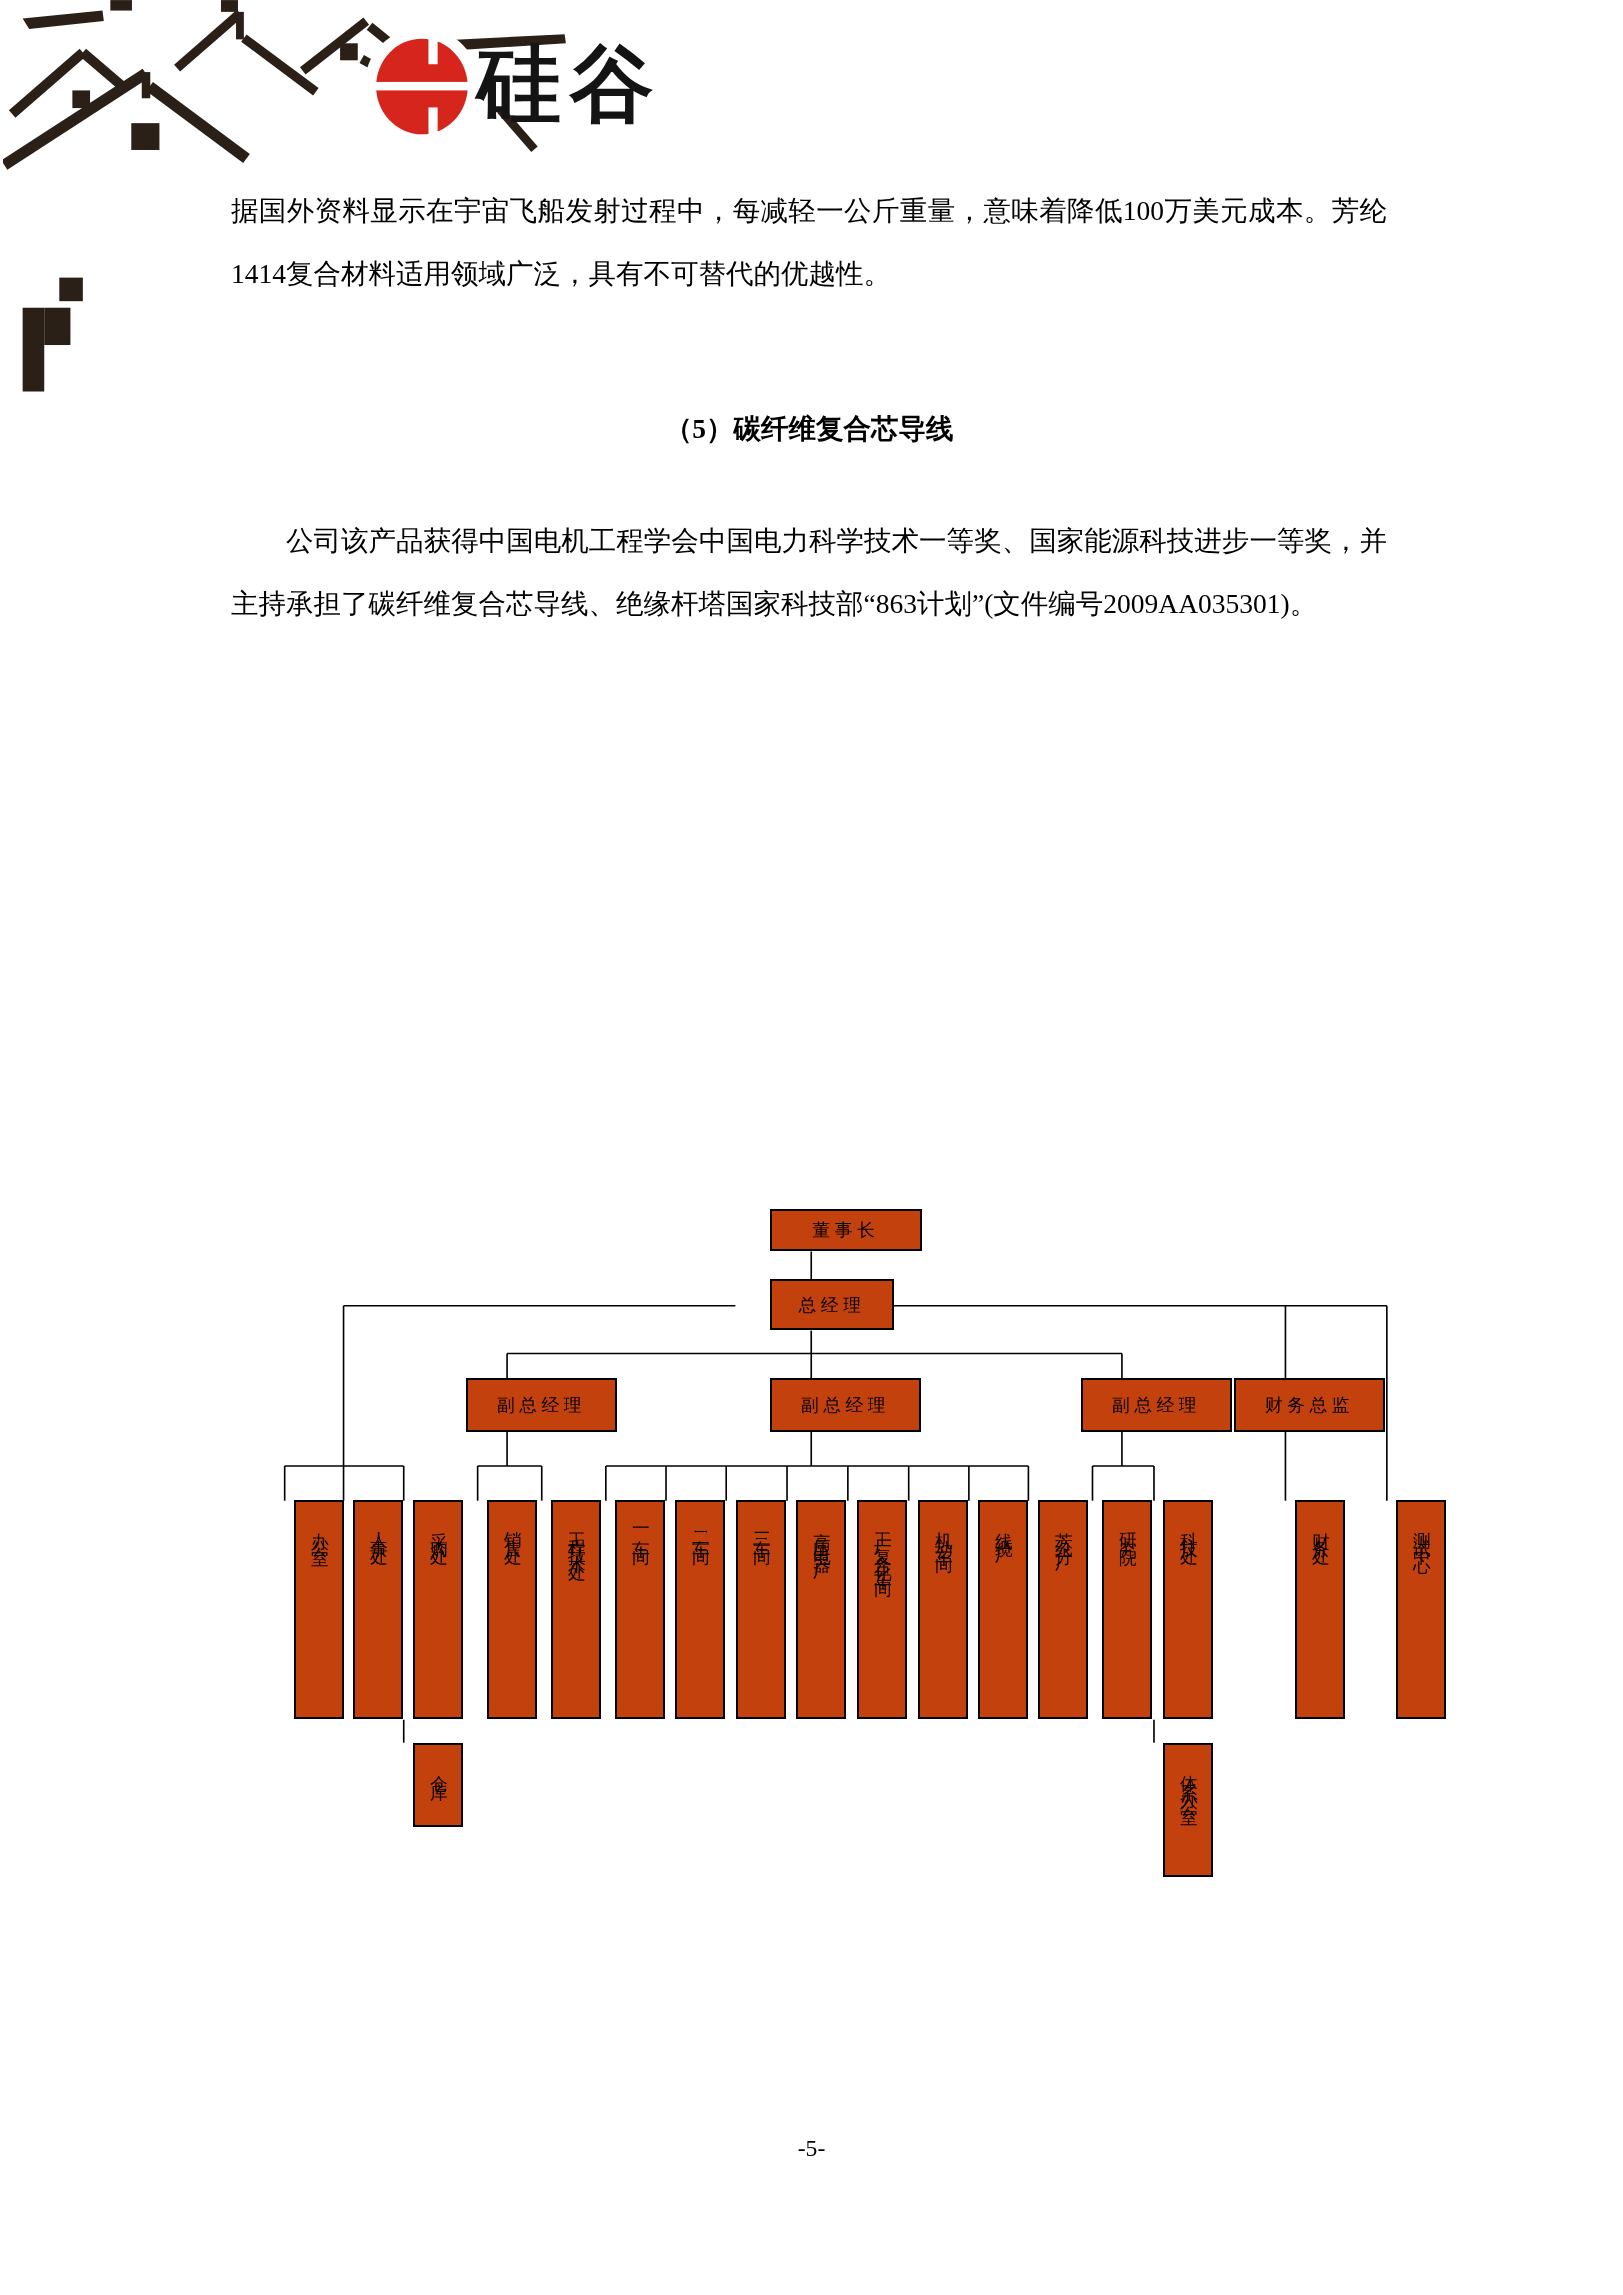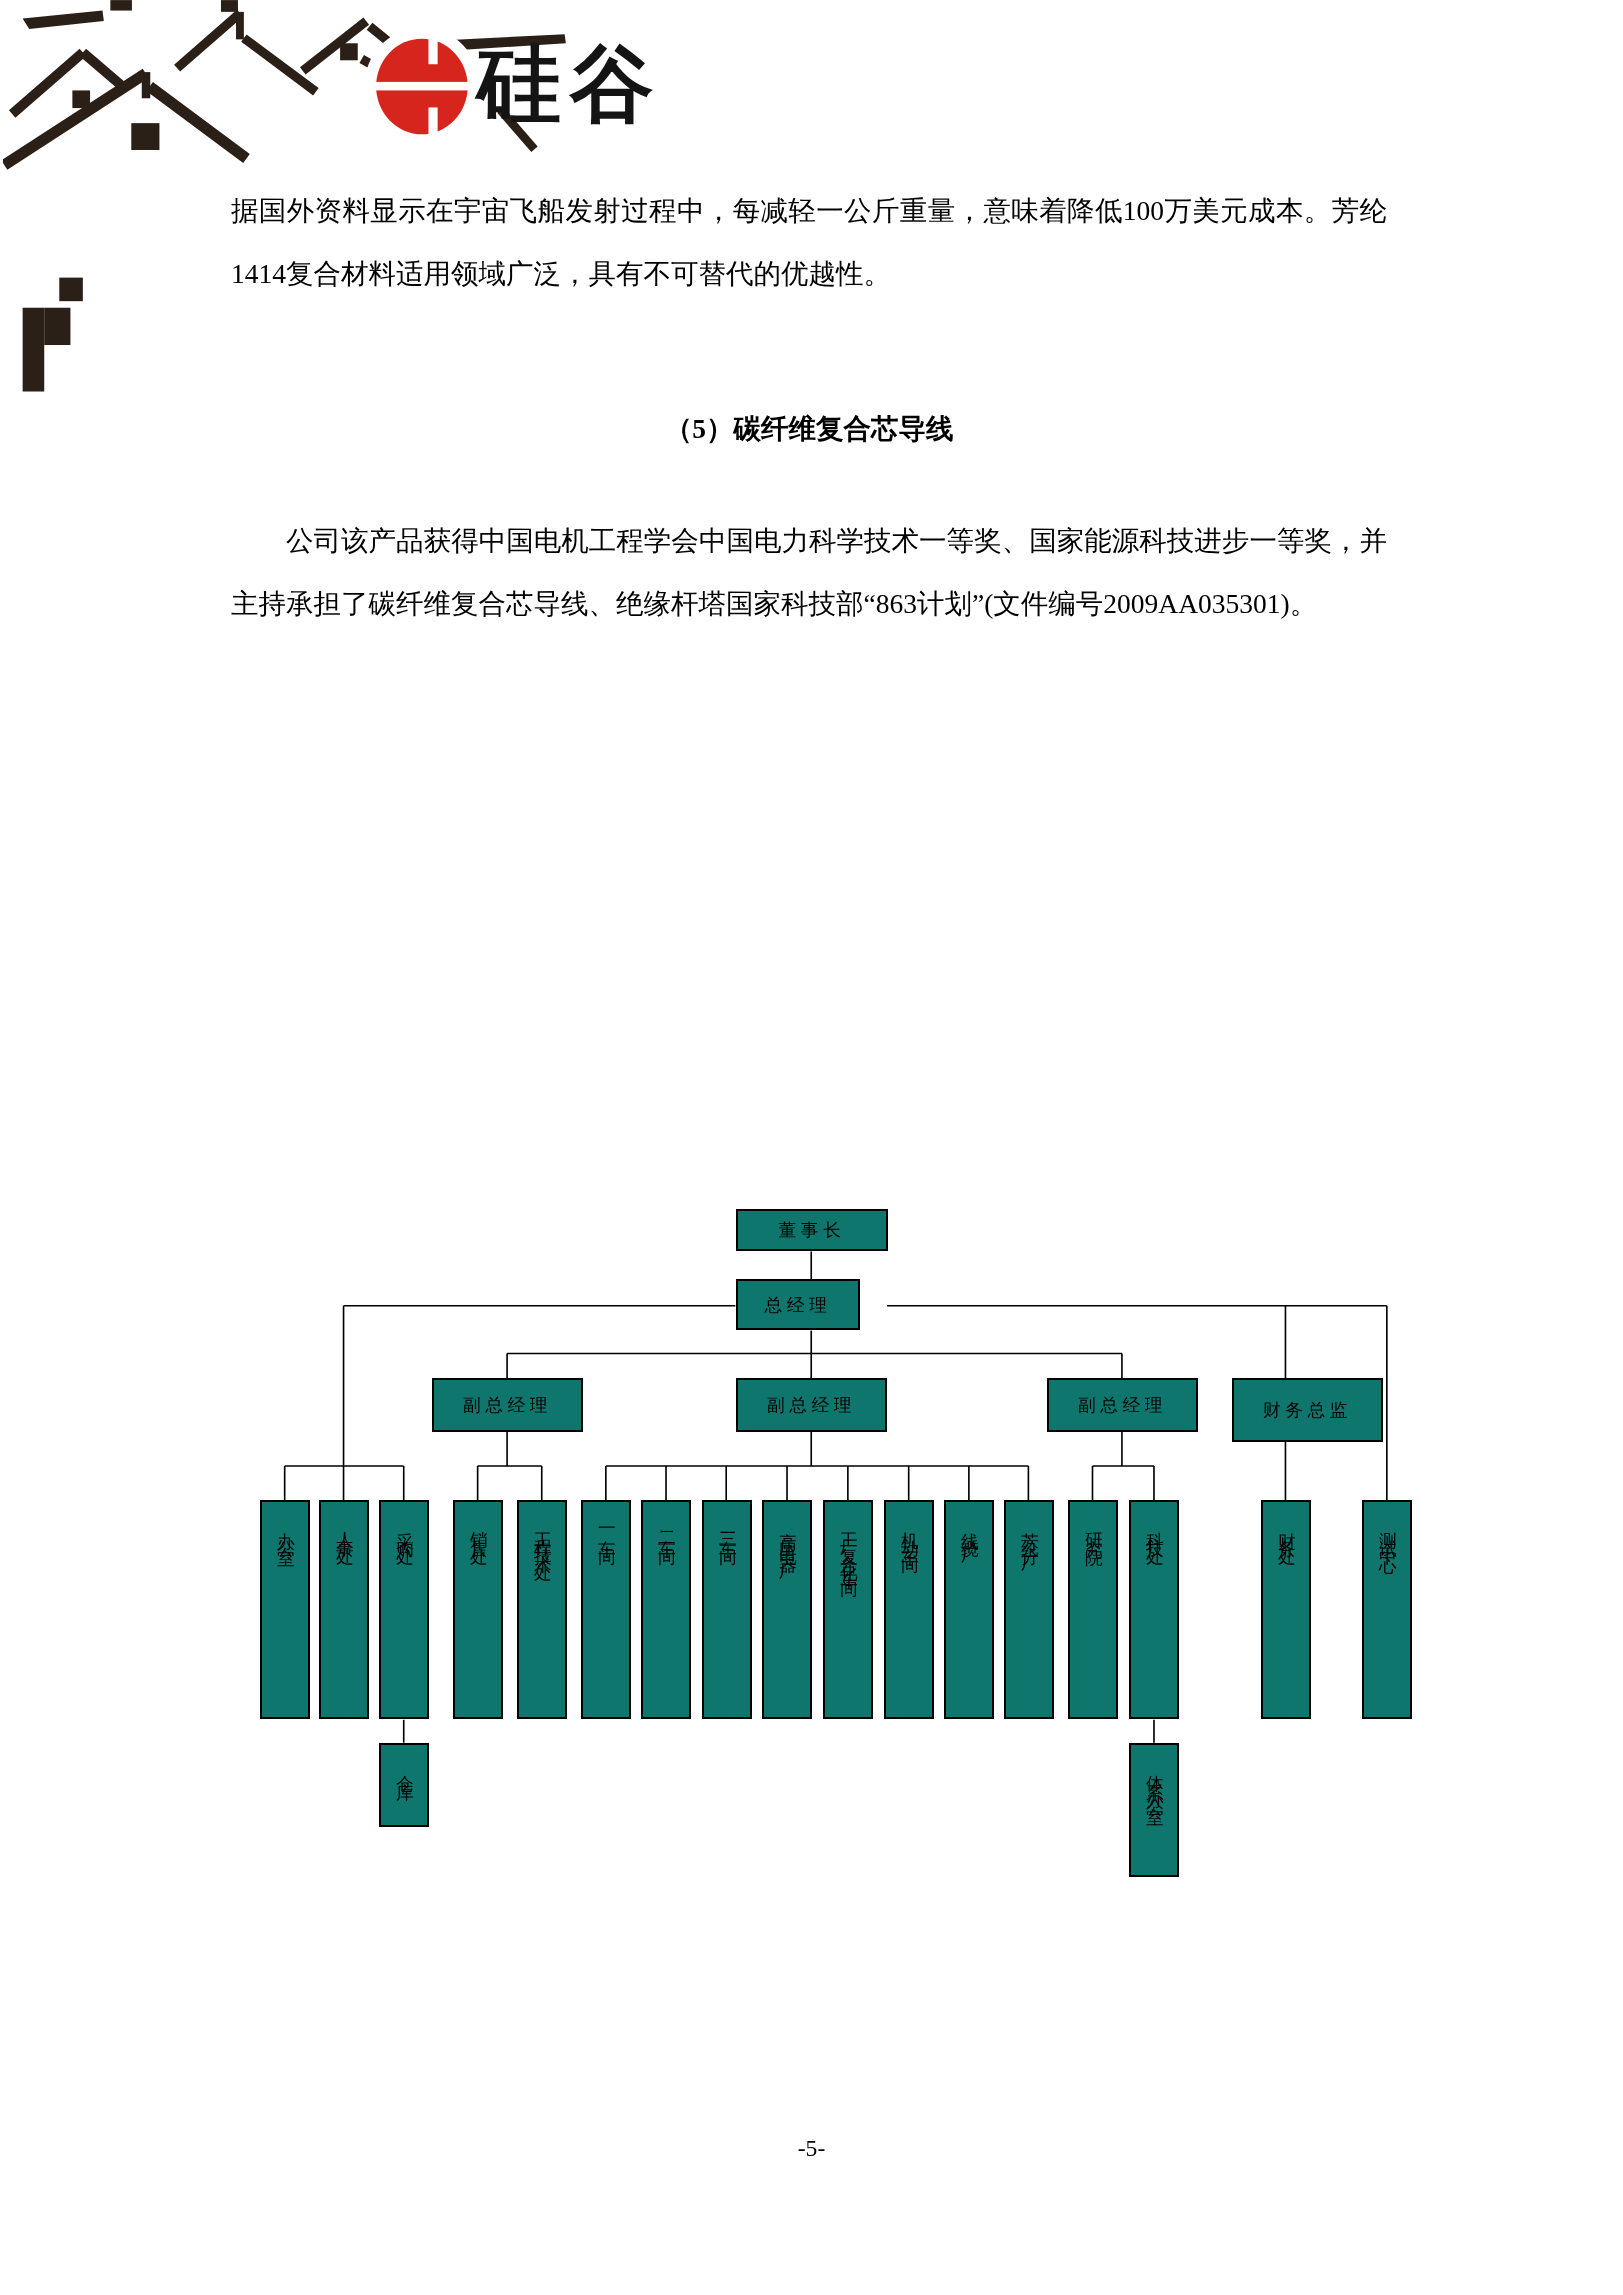--- a/index.html
+++ b/index.html
@@ -11,22 +11,22 @@
   .doc-text{position:absolute;left:216px;width:1186px;top:164px;}
   .para{font-size:27.5px;line-height:63px;text-align:justify;margin:15px;}
   .para.indent{text-indent:2em;}
   .h-item{font-size:27.5px;font-weight:bold;line-height:41px;margin:103px 0 11.8px 0;
           font-family:"Liberation Serif","DejaVu Serif",serif;text-align:center;}
   .h-section{font-size:31px;font-weight:bold;line-height:46px;margin:135px 0 0 0;
           font-family:"Liberation Sans","DejaVu Sans",sans-serif;letter-spacing:1.3px;}
   .p-gap{margin-top:60px;}
   .chart{position:absolute;left:216px;top:1206px;width:1197px;height:694px;}
   .chart svg{position:absolute;left:0;top:0;}
-  .node{position:absolute;background:#0f766e;border:2px solid #000;box-sizing:border-box;
-        display:flex;align-items:center;justify-content:center;}
+  .node{position:absolute;background:#c2410c;border:2px solid #000;box-sizing:border-box;
+        display:flex;align-items:center;justify-content:center;margin-left:34px;}
   .node.h{font-size:17.7px;letter-spacing:4.6px;font-family:"Liberation Serif","DejaVu Serif",serif;}
   .node.v{font-size:17.7px;font-family:"Liberation Serif","DejaVu Serif",serif;
           align-items:flex-start;padding-top:15.7px;}
   .node.v .vt{writing-mode:vertical-rl;text-orientation:upright;letter-spacing:7.9px;line-height:1;}
   .page-num{position:absolute;left:0;width:100%;top:2135px;text-align:center;
             font-size:23.6px;font-family:"Liberation Serif","DejaVu Serif",serif;}
 </style>
 </head>
 <body>
 
@@ -124,21 +124,21 @@
     </div>
     <div class="node h" style="left: 216px; top: 172px; width: 151px; height: 54px;">
       <span>副总经理</span>
     </div>
     <div class="node h" style="left: 520px; top: 172px; width: 151px; height: 54px;">
       <span>副总经理</span>
     </div>
     <div class="node h" style="left: 831px; top: 172px; width: 151px; height: 54px;">
       <span>副总经理</span>
     </div>
-    <div class="node h" style="left: 1016px; top: 172px; width: 151px; height: 64px;">
+    <div class="node h" style="left: 984px; top: 172px; width: 151px; height: 54px;">
       <span>财务总监</span>
     </div>
     <div class="node v" style="left: 44px; top: 294px; width: 50px; height: 219px;">
       <span class="vt">办公室</span>
     </div>
     <div class="node v" style="left: 103px; top: 294px; width: 50px; height: 219px;">
       <span class="vt">人事处</span>
     </div>
     <div class="node v" style="left: 163px; top: 294px; width: 50px; height: 219px;">
       <span class="vt">采购处</span>

